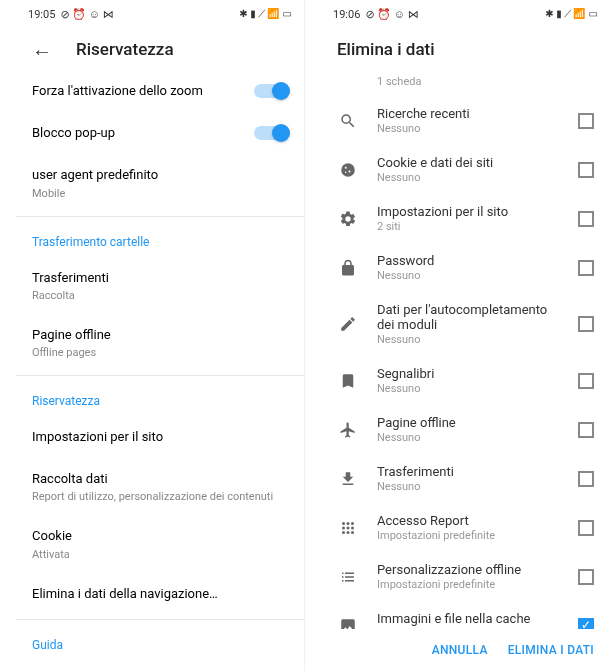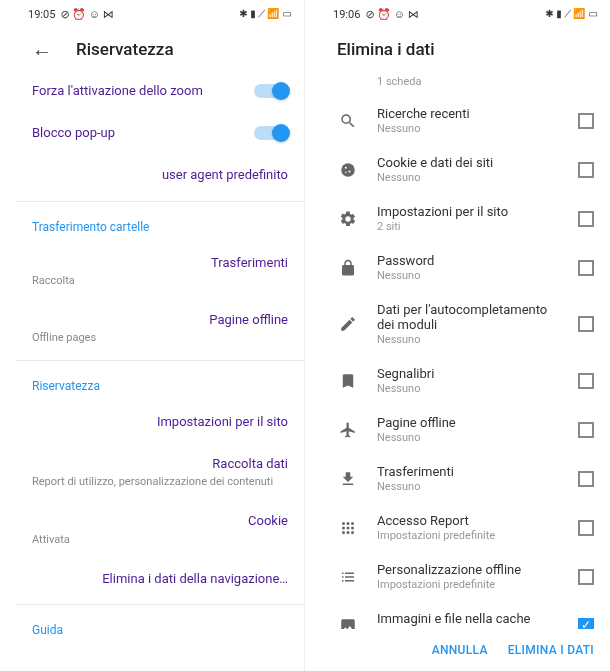--- a/index.html
+++ b/index.html
@@ -8,21 +8,21 @@
 .screen-left { border-right: 1px solid #f0f0f0; }
 .statusbar { height: 28px; display: flex; justify-content: space-between; align-items: center; padding: 0 12px; font-size: 11px; color: #333; }
 .status-left { display: flex; align-items: center; gap: 5px; }
 .status-right { display: flex; align-items: center; gap: 4px; font-size: 10px; }
 .status-icons { display: flex; gap: 3px; }
 .appbar { height: 42px; display: flex; align-items: center; padding: 0 16px; gap: 24px; }
 .appbar-title { font-size: 17px; font-weight: 500; color: #222; }
 .content { flex: 1; overflow-y: hidden; }
 .row { padding: 12px 16px; position: relative; }
 .row-with-toggle { display: flex; justify-content: space-between; align-items: center; }
-.row-title { font-size: 13px; color: #4c1d95; line-height: 1.4; text-align: right; }
+.row-title { font-size: 13px; color: #000000; line-height: 1.4; }
 .row-sub { font-size: 11px; color: #888; margin-top: 2px; }
 .section-header { font-size: 12px; color: #2196f3; padding: 14px 16px 8px; }
 .divider { height: 1px; background: #e8e8e8; margin: 4px 0; }
 .toggle { width: 34px; height: 14px; border-radius: 10px; background: #bbdefb; position: relative; }
 .toggle::after { content: ''; position: absolute; width: 18px; height: 18px; border-radius: 50%; background: #2196f3; top: -2px; right: -2px; box-shadow: 0 1px 3px rgba(0,0,0,0.2); }
 .irow { display: flex; align-items: center; padding: 10px 16px; gap: 18px; }
 .irow-icon { width: 22px; display: flex; justify-content: center; color: #666; flex-shrink: 0; }
 .irow-text { flex: 1; }
 .irow-title { font-size: 13px; color: #333; }
 .irow-sub { font-size: 11px; color: #999; margin-top: 1px; }
@@ -53,20 +53,21 @@
     <div class="row row-with-toggle">
       <span class="row-title">Forza l'attivazione dello zoom</span>
       <div class="toggle"></div>
     </div>
     <div class="row row-with-toggle">
       <span class="row-title">Blocco pop-up</span>
       <div class="toggle"></div>
     </div>
     <div class="row">
       <div class="row-title">user agent predefinito</div>
+      <div class="row-sub">Mobile</div>
     </div>
     <div class="divider"></div>
     <div class="section-header">Trasferimento cartelle</div>
     <div class="row">
       <div class="row-title">Trasferimenti</div>
       <div class="row-sub">Raccolta</div>
     </div>
     <div class="row">
       <div class="row-title">Pagine offline</div>
       <div class="row-sub">Offline pages</div>

